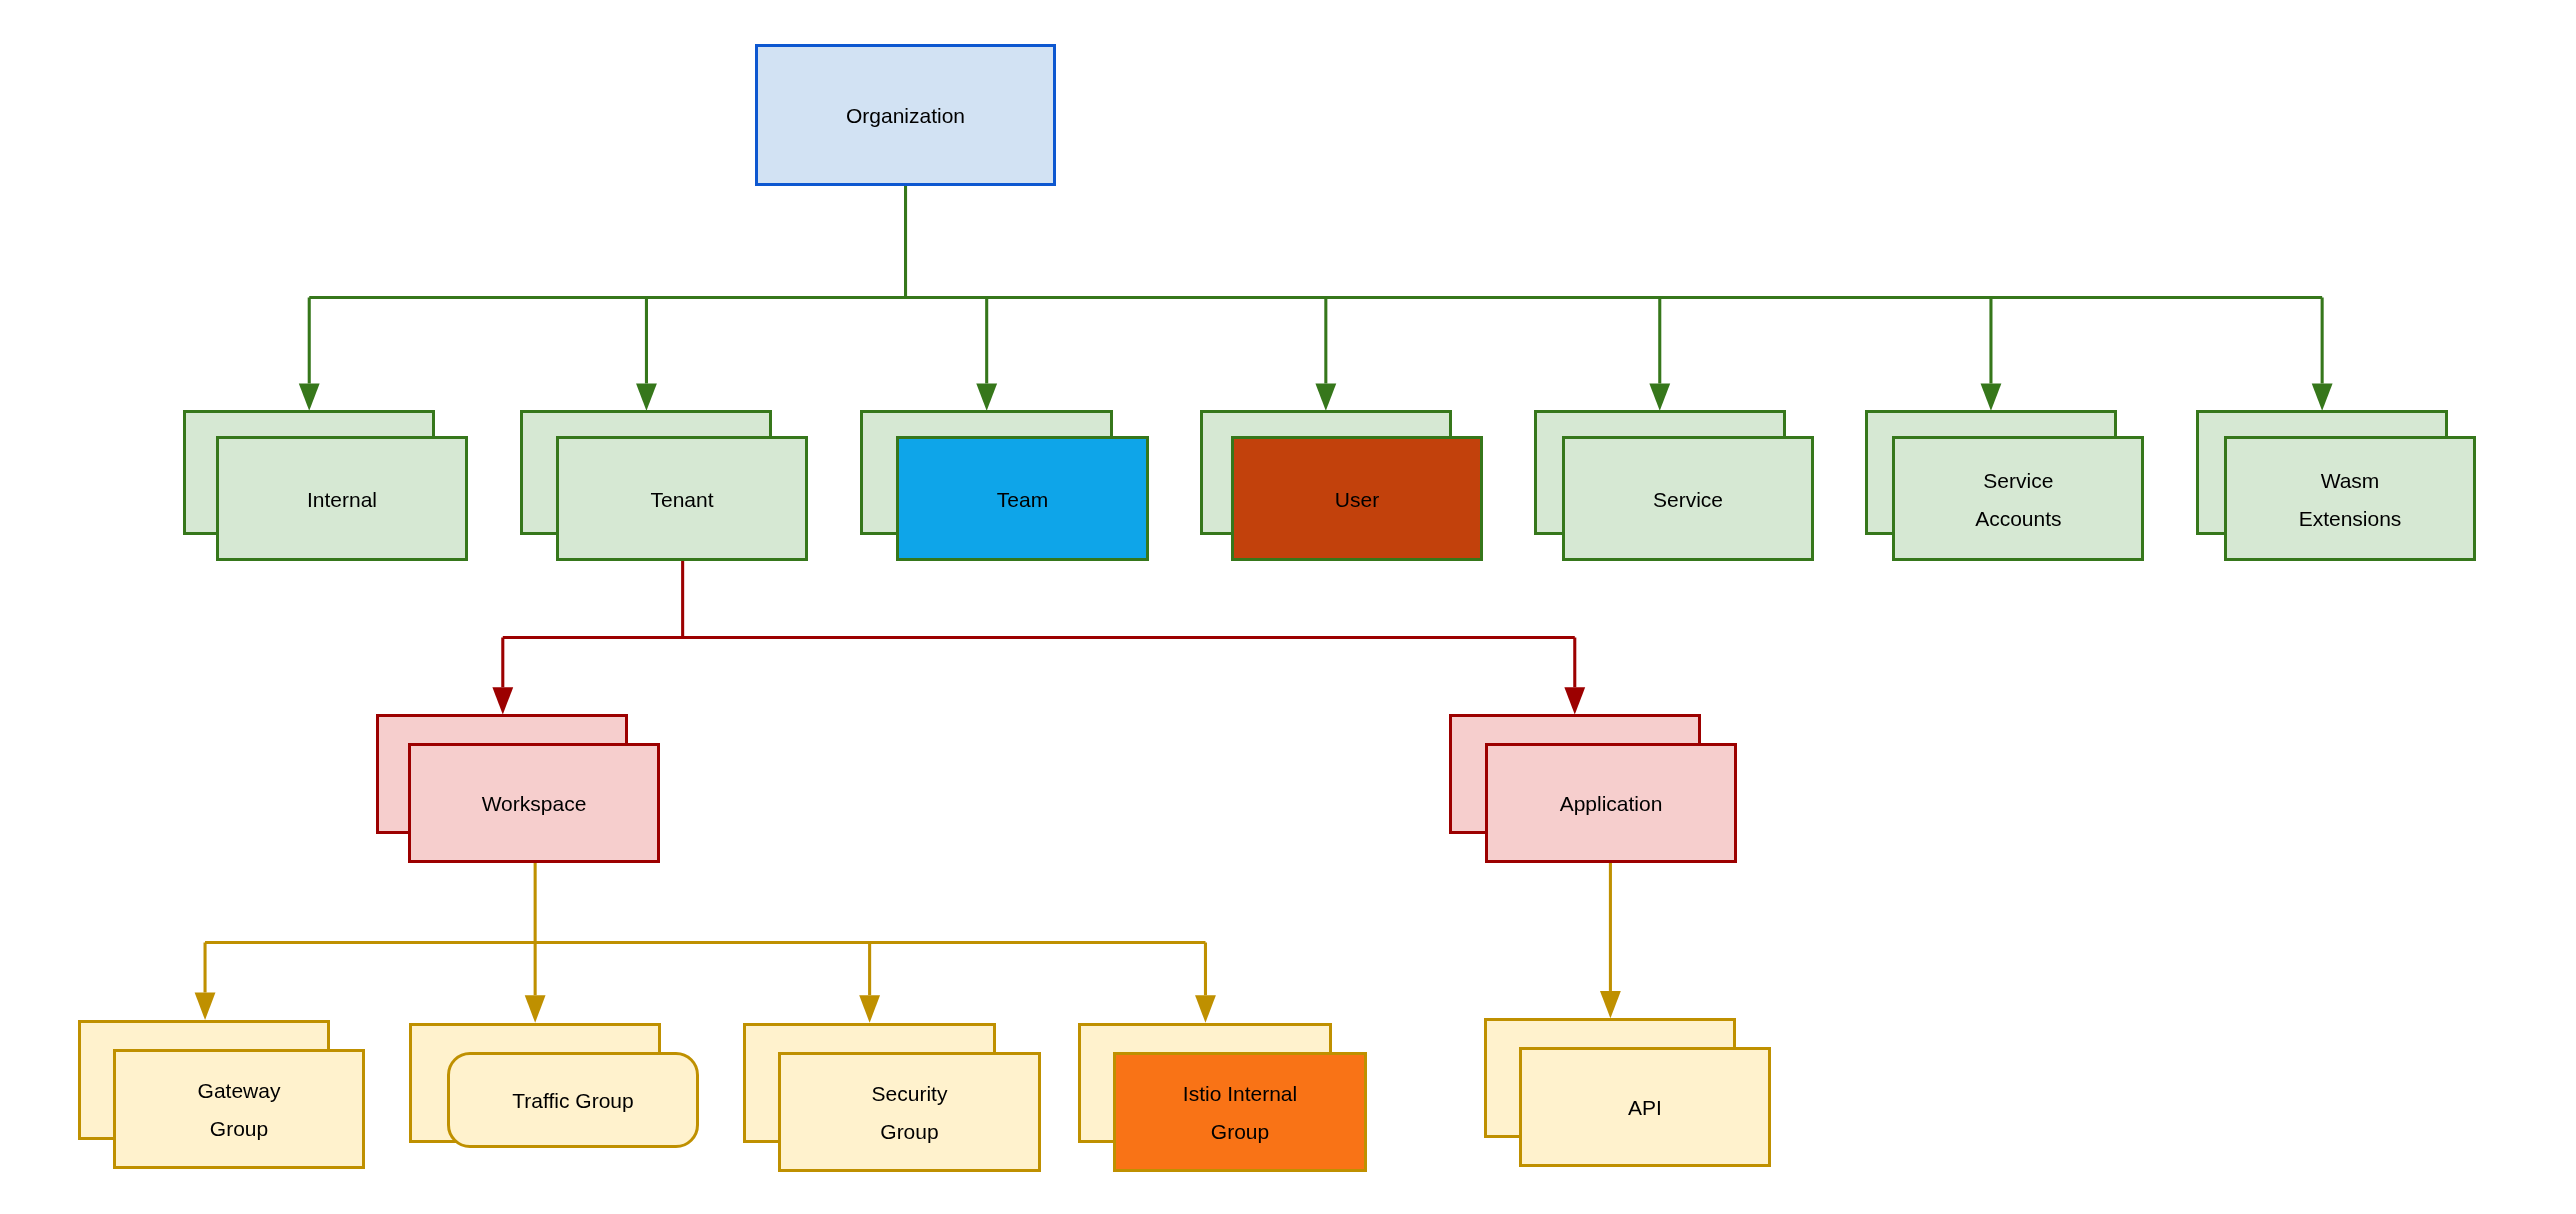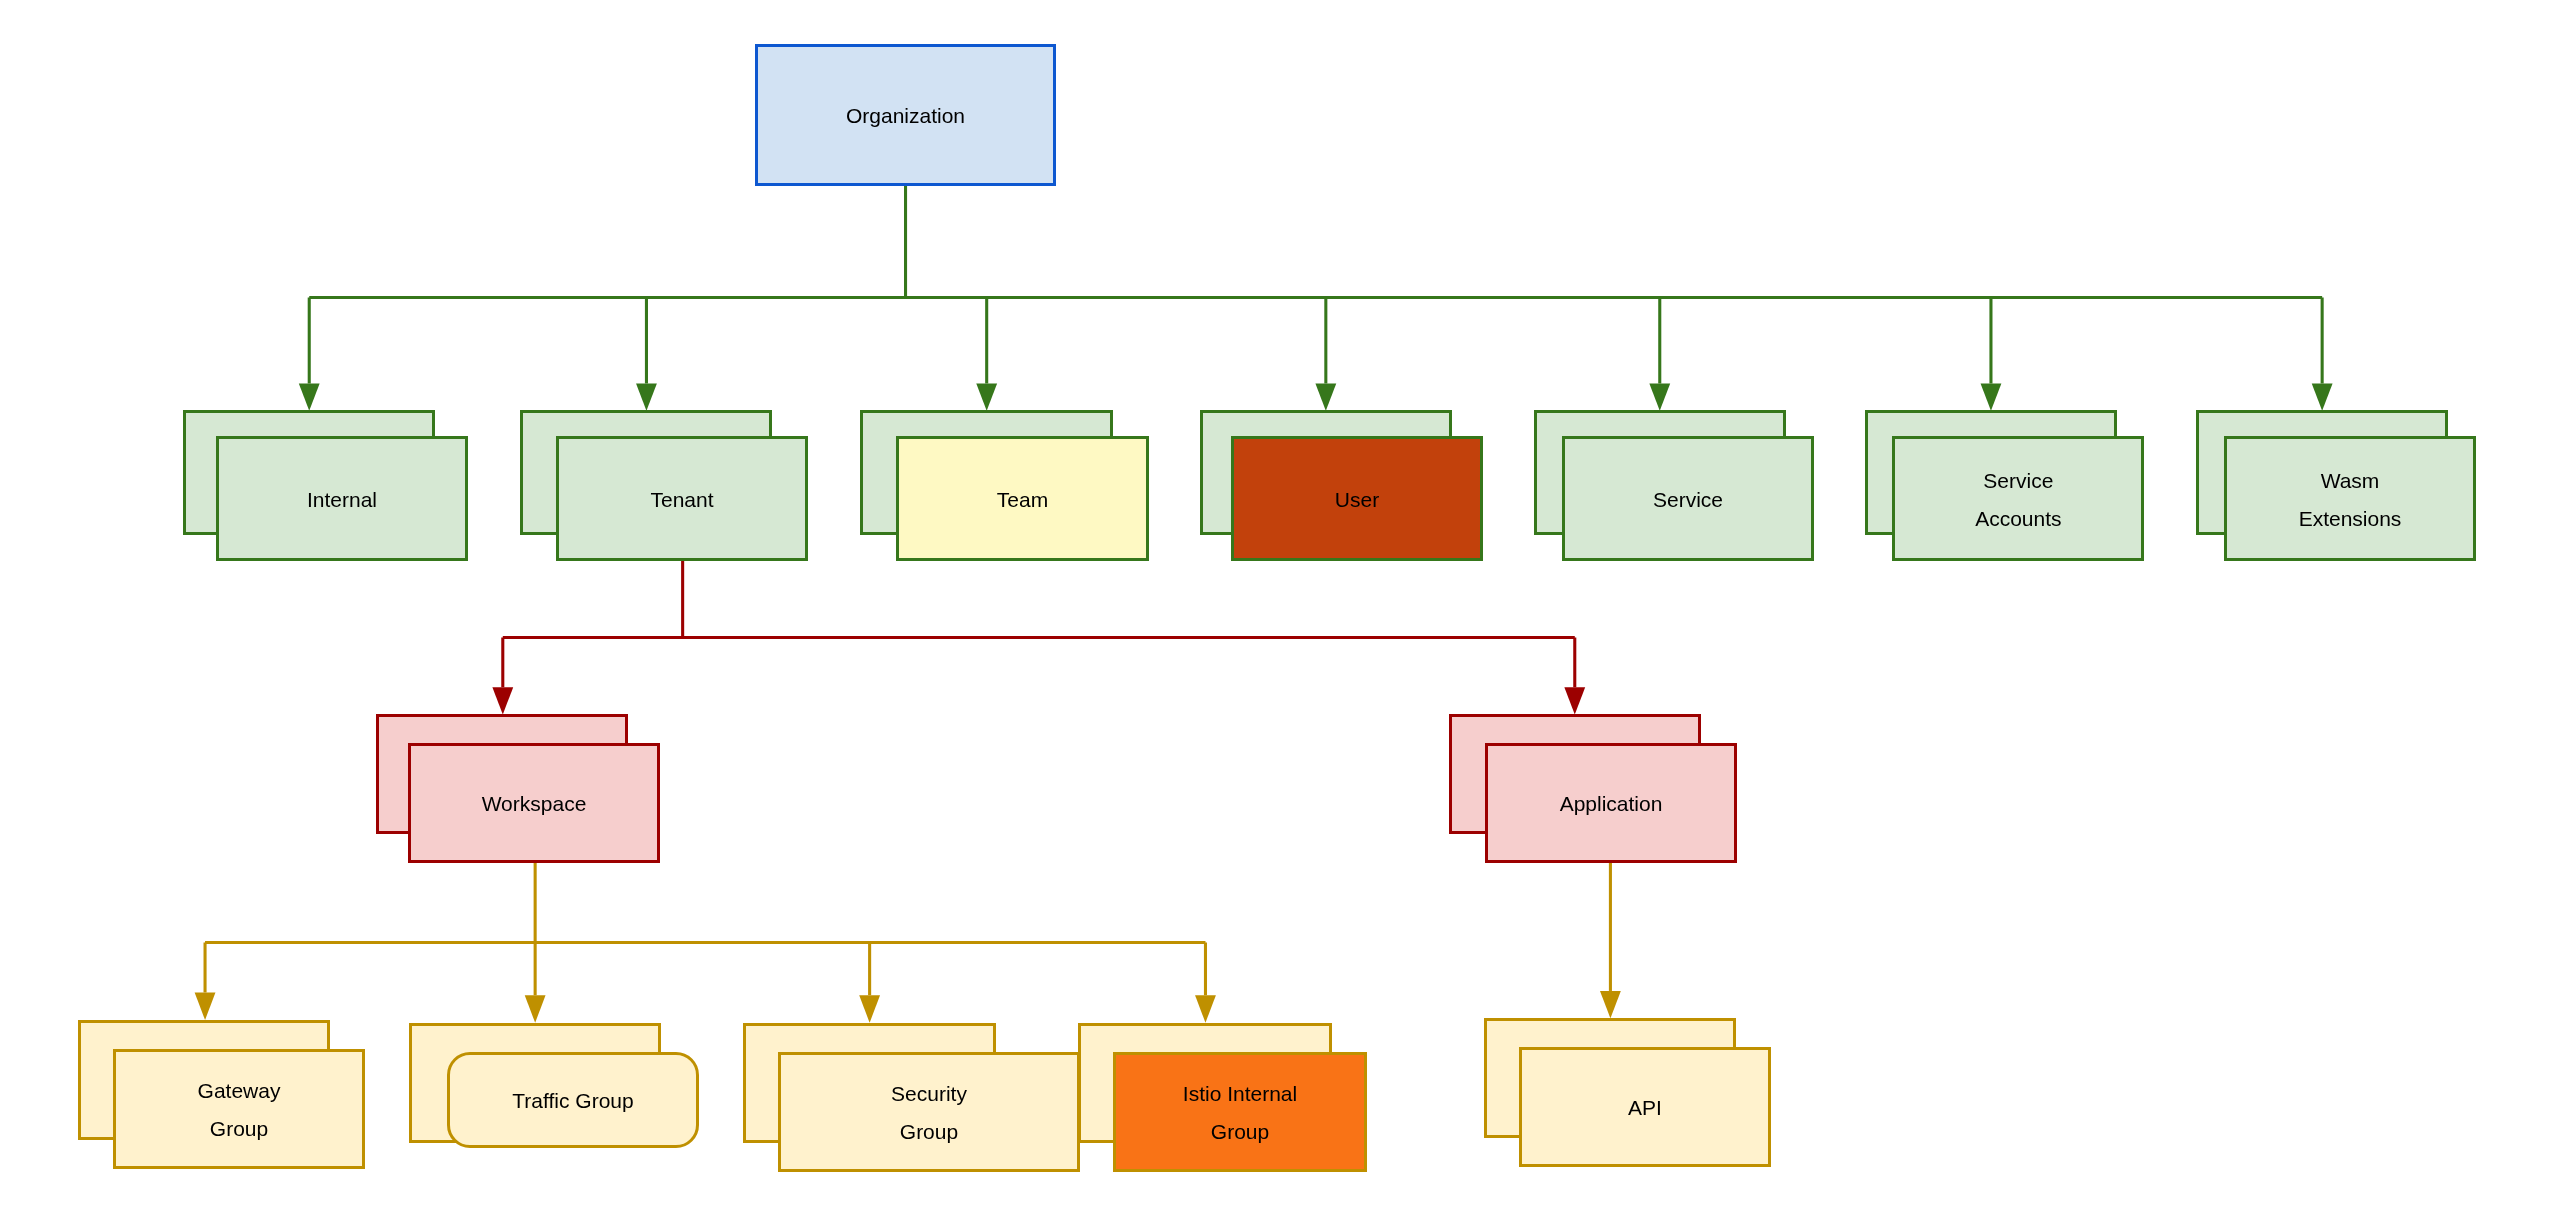--- a/index.html
+++ b/index.html
@@ -63,21 +63,21 @@
 
     <div class="node green" style="left: 520px; top: 410px; width: 289px; height: 151px;">
       <div class="sheet back" style="width: 252px; height: 125px; background: rgb(214, 232, 211); border-color: rgb(54, 119, 27); border-width: 3.1px;"></div>
       <div class="sheet front" style="left: 36px; top: 26px; width: 252px; height: 125px; background: rgb(214, 232, 211); border-color: rgb(54, 119, 27); border-width: 3.1px;">
         <div class="label" style="color: rgb(0, 0, 0);">Tenant</div>
       </div>
     </div>
 
     <div class="node green" style="left: 860px; top: 410px; width: 289px; height: 151px;">
       <div class="sheet back" style="width: 253px; height: 125px; background: rgb(214, 232, 211); border-color: rgb(54, 119, 27); border-width: 3.1px;"></div>
-      <div class="sheet front" style="left: 36px; top: 26px; width: 253px; height: 125px; background: #fef9c3; border-color: rgb(54, 119, 27); border-width: 3.1px;">
+      <div class="sheet front" style="left: 36px; top: 26px; width: 253px; height: 125px; background: #0ea5e9; border-color: rgb(54, 119, 27); border-width: 3.1px;">
         <div class="label" style="color: rgb(0, 0, 0);">Team</div>
       </div>
     </div>
 
     <div class="node green" style="left: 1200px; top: 410px; width: 284px; height: 151px;">
       <div class="sheet back" style="width: 252px; height: 125px; background: rgb(214, 232, 211); border-color: rgb(54, 119, 27); border-width: 3.1px;"></div>
       <div class="sheet front" style="left: 31px; top: 26px; width: 252px; height: 125px; background: #c2410c; border-color: rgb(54, 119, 27); border-width: 3.1px;">
         <div class="label" style="color: rgb(0, 0, 0);">User</div>
       </div>
     </div>
@@ -129,21 +129,21 @@
 
     <div class="node yellow" style="left: 409px; top: 1023px; width: 290px; height: 149px;">
       <div class="sheet back" style="width: 252px; height: 120px; background: rgb(255, 242, 205); border-color: rgb(191, 144, 0); border-width: 3.1px;"></div>
       <div class="sheet front" style="left: 38px; top: 29px; width: 252px; height: 96px; background: rgb(255, 242, 205); border-color: rgb(191, 144, 0); border-width: 3.1px; border-radius: 23px;">
         <div class="label" style="color: rgb(0, 0, 0);">Traffic Group</div>
       </div>
     </div>
 
     <div class="node yellow" style="left: 743px; top: 1023px; width: 288px; height: 149px;">
       <div class="sheet back" style="width: 253px; height: 120px; background: rgb(255, 242, 205); border-color: rgb(191, 144, 0); border-width: 3.1px;"></div>
-      <div class="sheet front" style="left: 35px; top: 29px; width: 302px; height: 120px; background: rgb(255, 242, 205); border-color: rgb(191, 144, 0); border-width: 3.1px;">
+      <div class="sheet front" style="left: 35px; top: 29px; width: 263px; height: 120px; background: rgb(255, 242, 205); border-color: rgb(191, 144, 0); border-width: 3.1px;">
         <div class="label" style="color: rgb(0, 0, 0);">Security
 Group</div>
       </div>
     </div>
 
     <div class="node yellow" style="left: 1078px; top: 1023px; width: 289px; height: 149px;">
       <div class="sheet back" style="width: 254px; height: 120px; background: rgb(255, 242, 205); border-color: rgb(191, 144, 0); border-width: 3.1px;"></div>
       <div class="sheet front" style="left: 35px; top: 29px; width: 254px; height: 120px; background: #f97316; border-color: rgb(191, 144, 0); border-width: 3.1px;">
         <div class="label" style="color: rgb(0, 0, 0);">Istio Internal
 Group</div>

